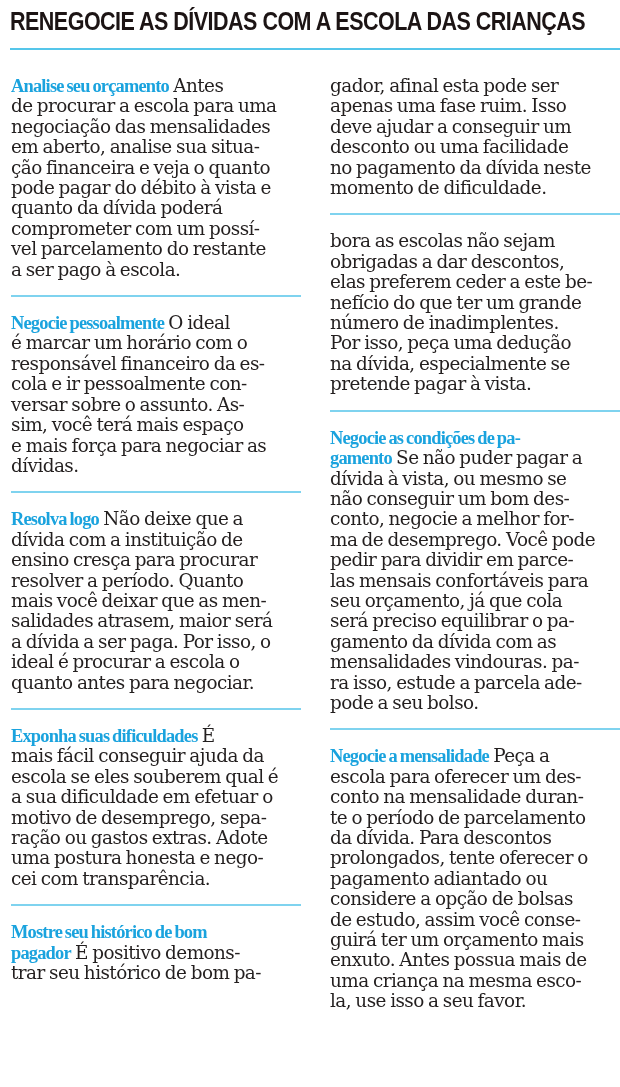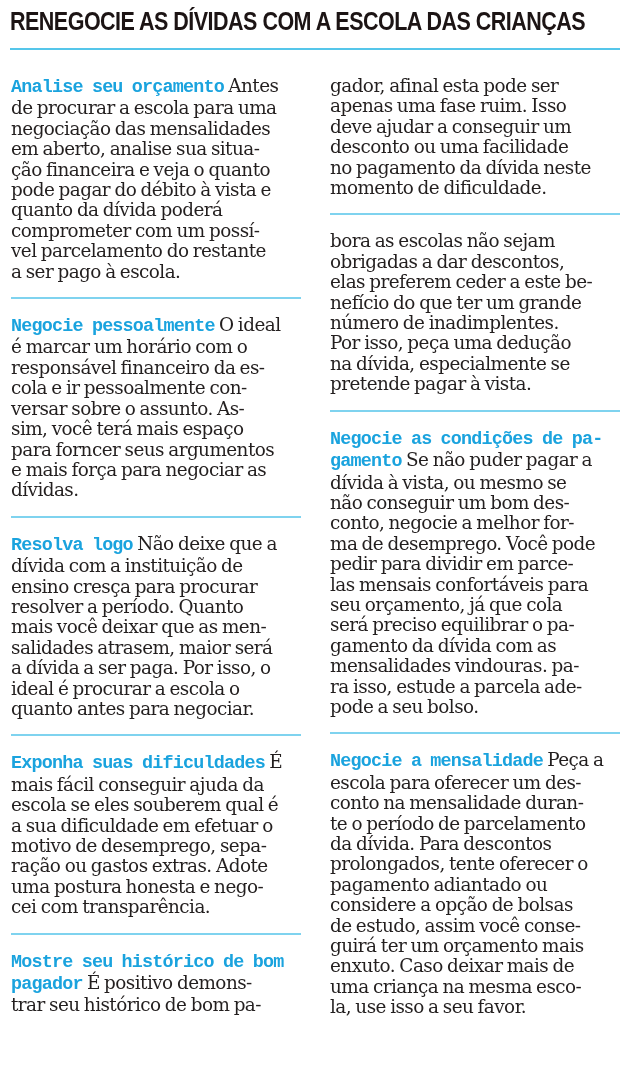--- a/index.html
+++ b/index.html
@@ -16,21 +16,21 @@
   .col-left { left:11px; }
   .col-right { left:330px; }
   .section { margin:0; }
   .section p {
     margin:0;
     font-family:"DejaVu Serif", "Liberation Serif", serif;
     font-size:18.4px; line-height:20.4px; color:#231f1f;
     letter-spacing:-0.55px; word-spacing:-1px;
   }
   .lead {
-    font-family:Liberation Mono, monospace; font-weight:bold;
+    font-family:Liberation Serif, serif; font-weight:bold;
     color:#1aa3de; letter-spacing:-0.8px;
   }
   .sep { height:2px; background:#7fd3ef; margin:15px 0 16px 0; width:290px; }
   .line { display:block; white-space:nowrap; }
 </style>
 </head>
 <body>
 
 <div class="title">RENEGOCIE AS DÍVIDAS COM A ESCOLA DAS CRIANÇAS</div>
 <div class="top-rule"></div>
@@ -54,21 +54,20 @@
   <div class="sep"></div>
 
   <div class="section">
     <p>
       <span class="line"><span class="lead">Negocie pessoalmente</span><span> O ideal</span></span>
       <span class="line">é marcar um horário com o</span>
       <span class="line">responsável financeiro da es-</span>
       <span class="line">cola e ir pessoalmente con-</span>
       <span class="line">versar sobre o assunto. As-</span>
       <span class="line">sim, você terá mais espaço</span>
-      <span class="line">para forncer seus argumentos</span>
       <span class="line">e mais força para negociar as</span>
       <span class="line">dívidas.</span>
     </p>
   </div>
   <div class="sep"></div>
 
   <div class="section">
     <p>
       <span class="line"><span class="lead">Resolva logo</span><span> Não deixe que a</span></span>
       <span class="line">dívida com a instituição de</span>
@@ -159,18 +158,18 @@
       <span class="line"><span class="lead">Negocie a mensalidade</span><span> Peça a</span></span>
       <span class="line">escola para oferecer um des-</span>
       <span class="line">conto na mensalidade duran-</span>
       <span class="line">te o período de parcelamento</span>
       <span class="line">da dívida. Para descontos</span>
       <span class="line">prolongados, tente oferecer o</span>
       <span class="line">pagamento adiantado ou</span>
       <span class="line">considere a opção de bolsas</span>
       <span class="line">de estudo, assim você conse-</span>
       <span class="line">guirá ter um orçamento mais</span>
-      <span class="line">enxuto. Caso deixar mais de</span>
+      <span class="line">enxuto. Antes possua mais de</span>
       <span class="line">uma criança na mesma esco-</span>
       <span class="line">la, use isso a seu favor.</span>
     </p>
   </div>
 </div>
 
 </body></html>

